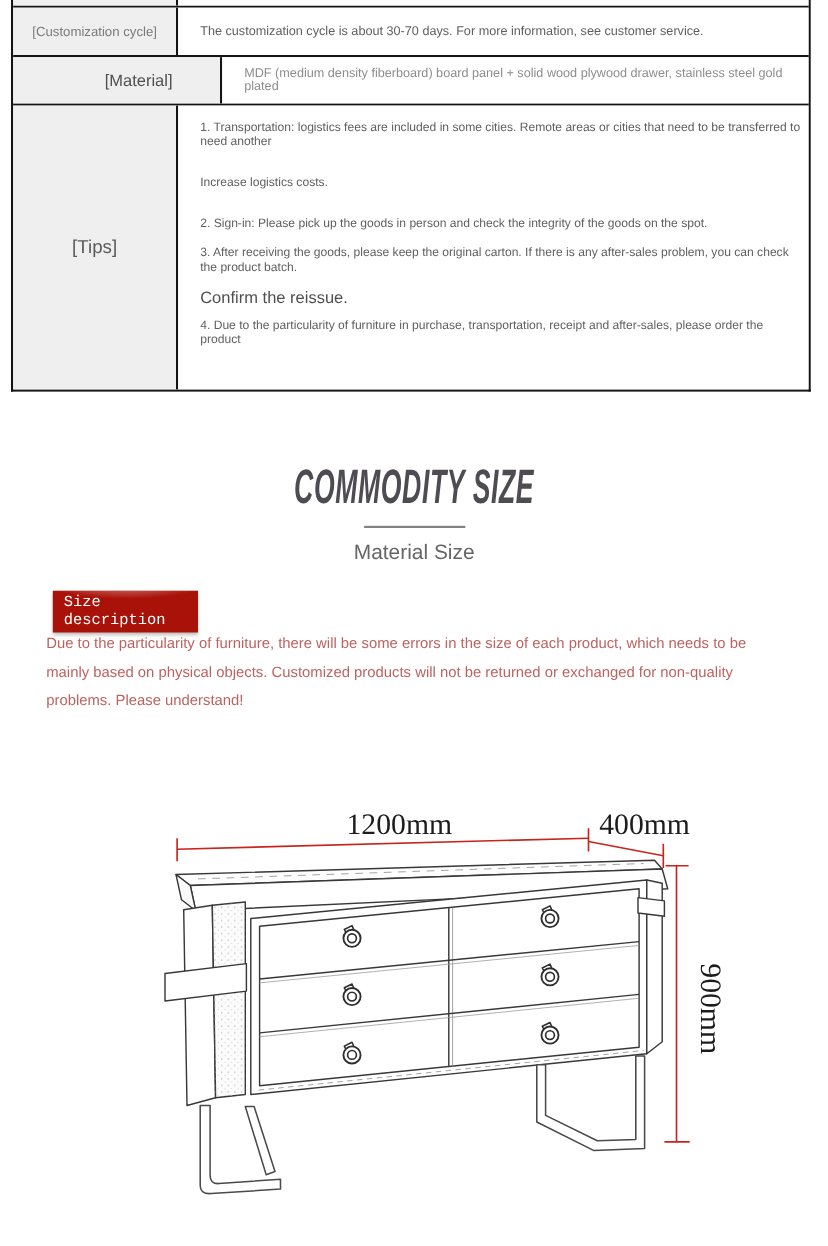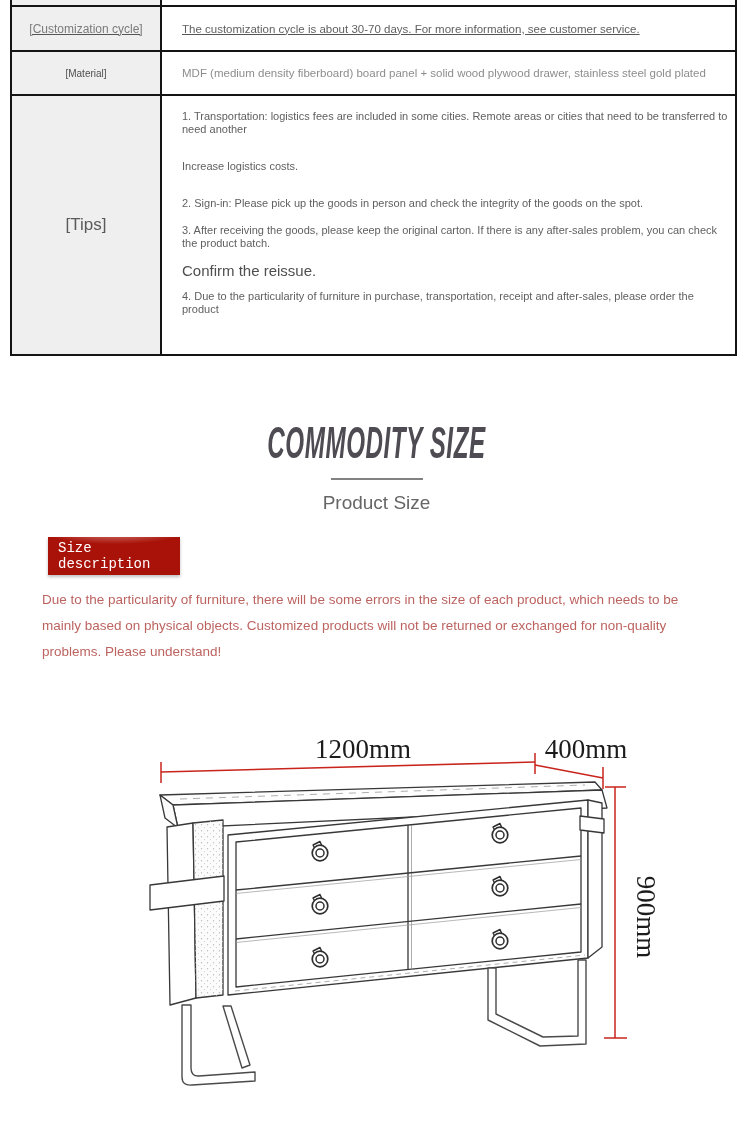--- a/index.html
+++ b/index.html
@@ -9,25 +9,25 @@
   
   .tbl{position:absolute;left:10px;top:0;width:727px;border:2px solid #141414;border-top:none;
        box-sizing:border-box;background:#fff;}
   .t-row{display:flex;border-top:2px solid #141414;}
   .t-row:first-child{border-top:none;}
   .t-row .lbl{width:148px;flex:0 0 148px;background:#efefef;border-right:2px solid #141414;
               display:flex;align-items:center;justify-content:center;text-align:center;}
   .t-row .val{flex:1;background:#fff;display:flex;align-items:center;overflow:hidden;}
   .row-stub{height:5px;}
   .row-stub .lbl,.row-stub .val{padding:0;}
-  .row-cycle{height:43px;text-decoration:underline;}
+  .row-cycle{height:43px;}
   .row-cycle .lbl{font-size:12px;color:#7a7a7a;}
   .row-cycle .val{font-size:11.5px;color:#5f5f5f;padding-left:20px;}
   .row-material{height:42px;}
-  .row-material .lbl{font-size:10px;color:#4f4f4f;}
+  .row-material .lbl{font-size:15px;color:#4f4f4f;padding-left:40px;}
   .row-material .val{font-size:11.5px;color:#8d8d8d;padding-left:20px;}
   .row-tips{height:258px;}
   .row-tips .lbl{font-size:17px;color:#5a5a5a;}
   .row-tips .val{display:block;padding:14px 4px 0 20px;}
   .row-tips p{margin:0 0 14px 0;font-size:11px;color:#5f5f5f;line-height:13px;}
   .row-tips p.tip-gap{margin-bottom:24px;}
   .row-tips p.tip-big{font-size:15px;color:#4f4f4f;margin-bottom:13px;}
 
   
   .size-head{position:absolute;left:0;top:421px;width:753px;text-align:center;}
@@ -37,21 +37,21 @@
   .head-line{width:92px;height:2px;background:#828282;margin:13px auto 0 auto;}
   .sub-title{margin-top:12px;font-size:19px;color:#666;}
 
   
   .badge{position:absolute;left:48px;top:537px;width:132px;height:38px;box-sizing:border-box;
          background:radial-gradient(ellipse 90% 60% at 50% -18%,rgba(255,230,228,0.55),rgba(255,255,255,0) 62%),#a81208;
          color:#fff;font-size:14px;display:flex;align-items:center;padding-left:10px;
          box-shadow:0 2px 3px rgba(0,0,0,0.25);font-family:Liberation Mono, monospace;}
 
   
-  .note{position:absolute;left:42px;top:587px;width:676px;font-size:13.5px;line-height:26px;
+  .note{position:absolute;left:42px;top:572px;width:676px;font-size:13.5px;line-height:26px;
         color:#bc6360;}
 
   
   .figure{position:absolute;left:140px;top:715px;}
   .figure text{font-family:"Liberation Serif",serif;font-size:27px;fill:#1c1c1c;}
   .body-line{stroke:#383838;stroke-width:1.3;stroke-linejoin:round;}
   .dim{stroke:#c9241c;stroke-width:1.5;}
   .sketch{stroke:#999;stroke-width:0.8;}
 </style>
 </head>
@@ -81,21 +81,21 @@
         <p>3. After receiving the goods, please keep the original carton. If there is any after-sales problem, you can check the product batch.</p>
         <p class="tip-big">Confirm the reissue.</p>
         <p>4. Due to the particularity of furniture in purchase, transportation, receipt and after-sales, please order the product</p>
       </div>
     </div>
   </div>
 
   <div class="size-head">
     <h1><span>COMMODITY SIZE</span></h1>
     <div class="head-line"></div>
-    <div class="sub-title">Product Size</div>
+    <div class="sub-title">Material Size</div>
   </div>
 
   <div class="badge">Size description</div>
 
   <div class="note">Due to the particularity of furniture, there will be some errors in the size of each product, which needs to be mainly based on physical objects. Customized products will not be returned or exchanged for non-quality problems. Please understand!</div>
 
   <svg class="figure" width="545" height="410" viewBox="0 0 545 410">
     <defs>
       <pattern id="stip" width="6" height="6" patternUnits="userSpaceOnUse">
         <circle cx="1.5" cy="1.8" r="0.7" fill="#bbbbbb"></circle>

